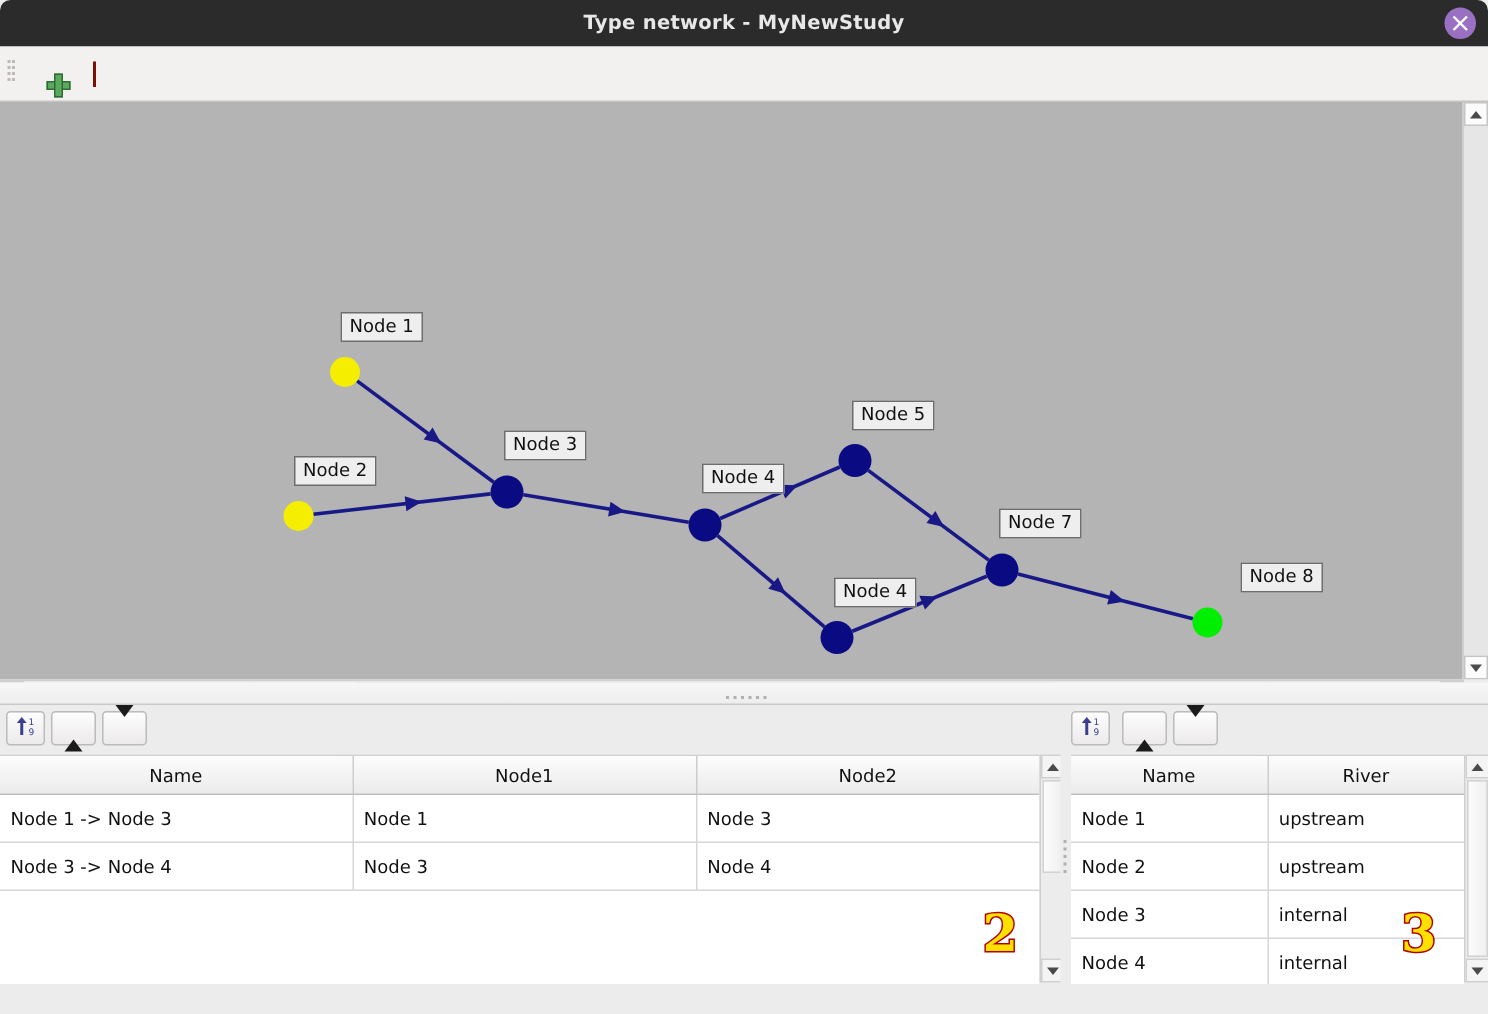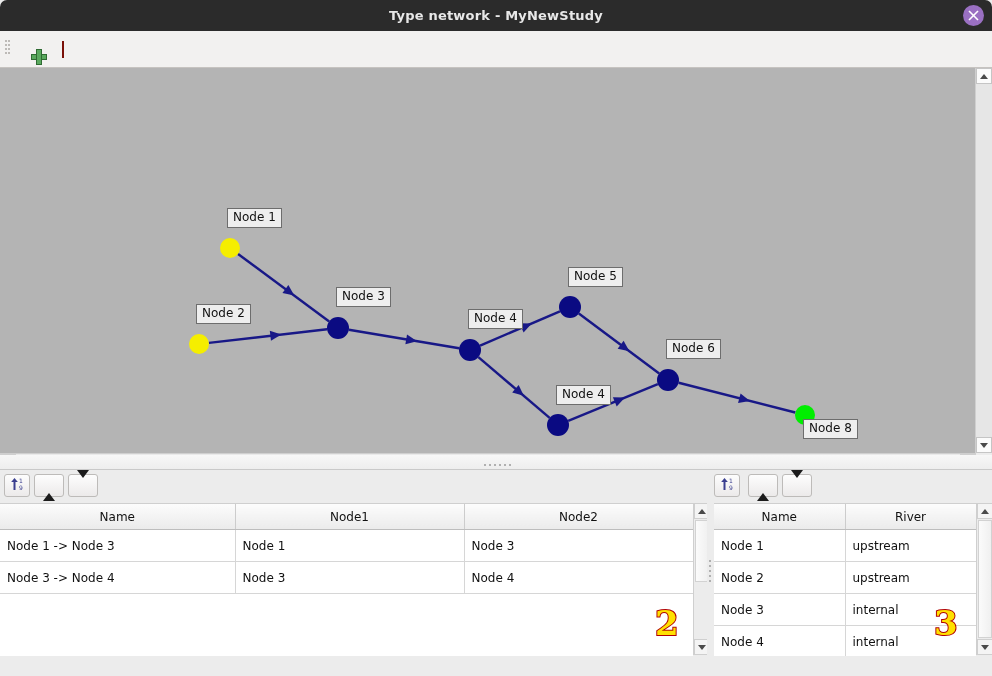--- a/index.html
+++ b/index.html
@@ -226,23 +226,23 @@
           <div class="nlabel" style="left: 196px; top: 236px;">Node 2</div>
           <div class="node blue" style="left: 327px; top: 249px; width: 22px; height: 22px;"></div>
           <div class="nlabel" style="left: 336px; top: 219px;">Node 3</div>
           <div class="node blue" style="left: 459px; top: 271px; width: 22px; height: 22px;"></div>
           <div class="nlabel" style="left: 468px; top: 241px;">Node 4</div>
           <div class="node blue" style="left: 559px; top: 228px; width: 22px; height: 22px;"></div>
           <div class="nlabel" style="left: 568px; top: 199px;">Node 5</div>
           <div class="node blue" style="left: 547px; top: 346px; width: 22px; height: 22px;"></div>
           <div class="nlabel" style="left: 556px; top: 317px;">Node 4</div>
           <div class="node blue" style="left: 657px; top: 301px; width: 22px; height: 22px;"></div>
-          <div class="nlabel" style="left: 666px; top: 271px;">Node 6</div>
+          <div class="nlabel" style="left: 666px; top: 271px;">Node 7</div>
           <div class="node green" style="left: 795px; top: 337px; width: 20px; height: 20px;"></div>
-          <div class="nlabel" style="left: 803px; top: 307px; margin-top: 44px;">Node 8</div>
+          <div class="nlabel" style="left: 827px; top: 307px;">Node 8</div>
         </div>
     </div>
 
   </div>
 
   <div class="vscroll">
     <div class="up">
         <div class="arr u"></div>
       </div>
     <div class="down">

